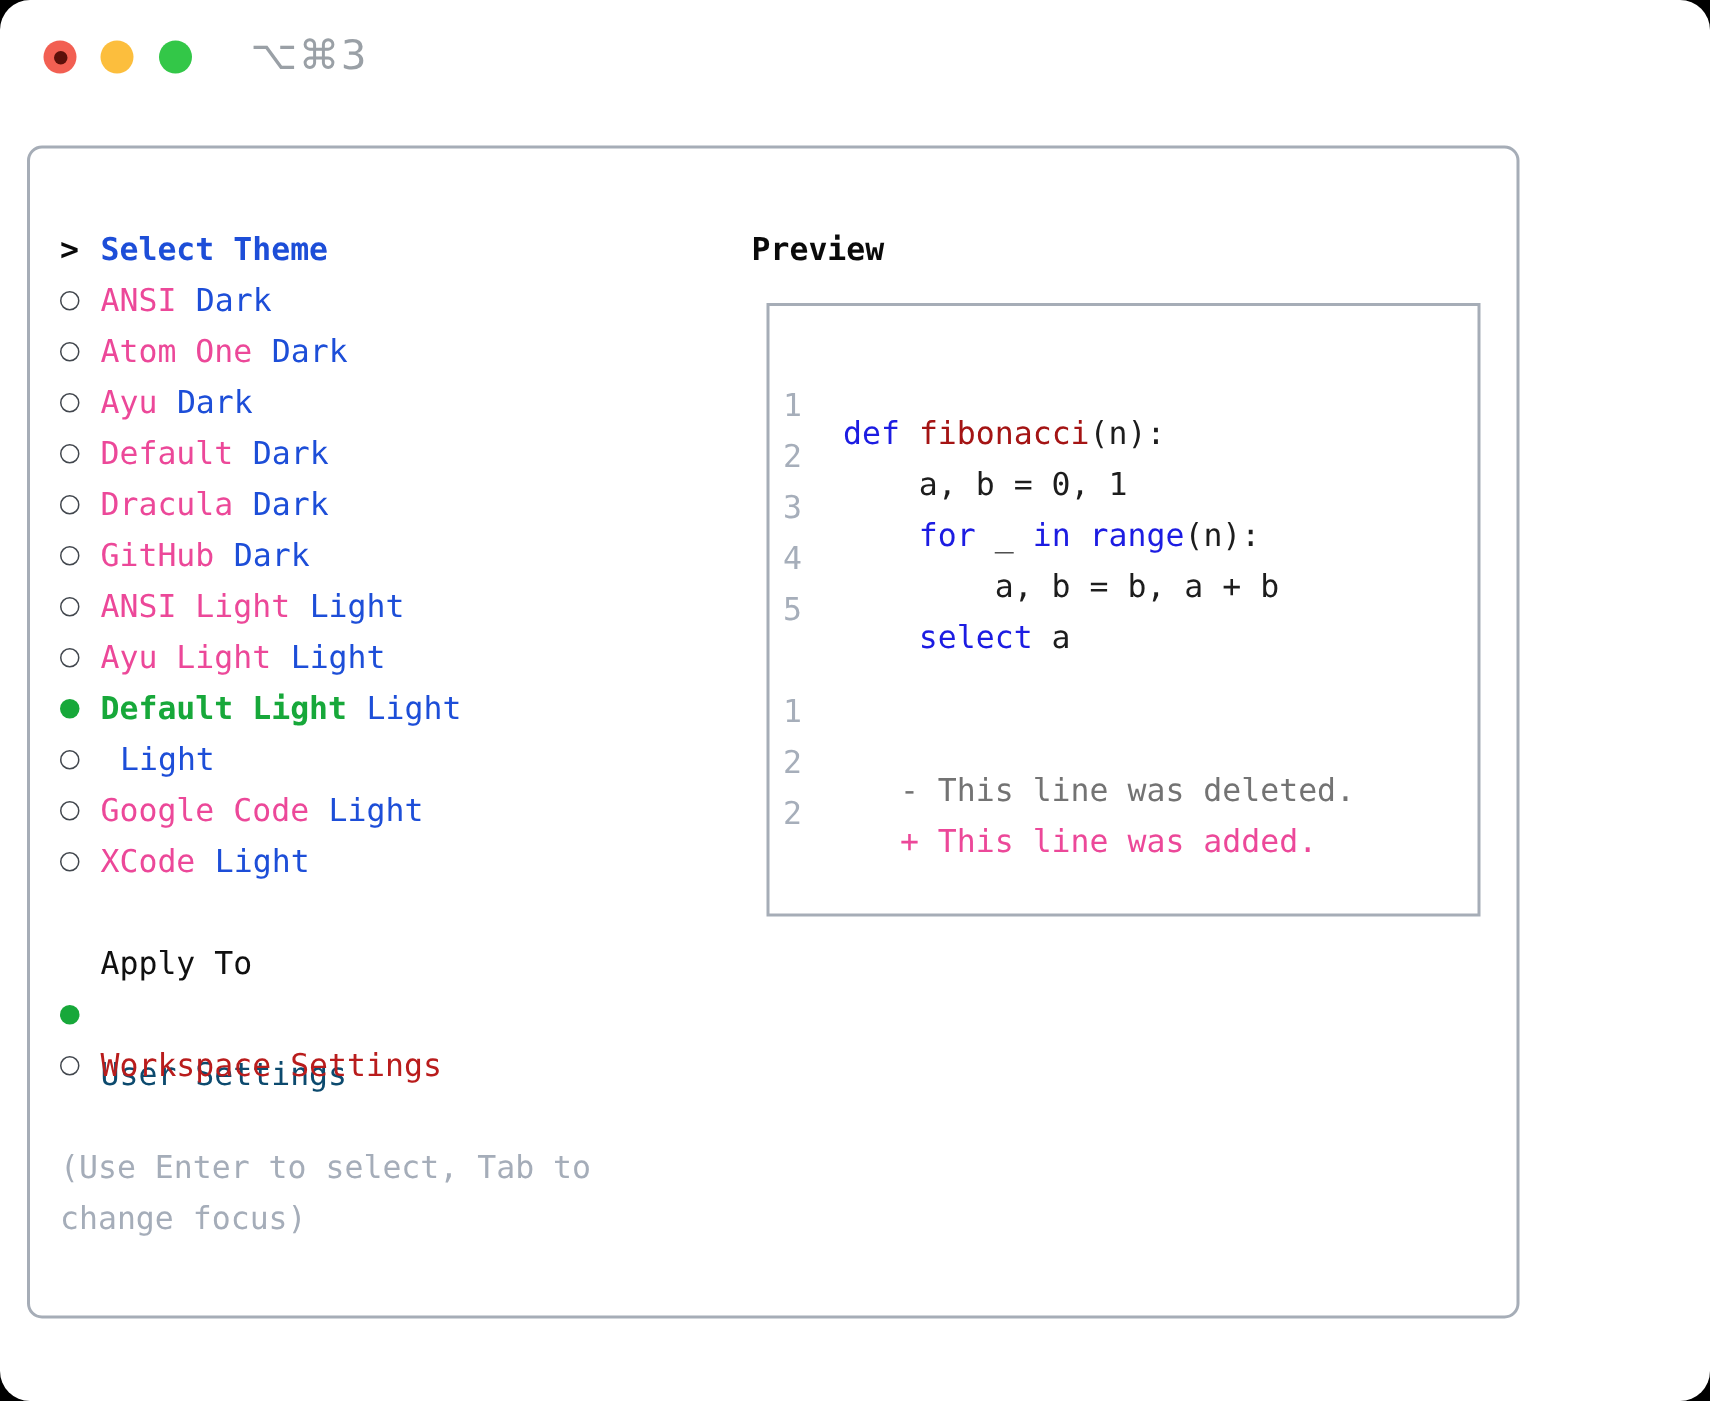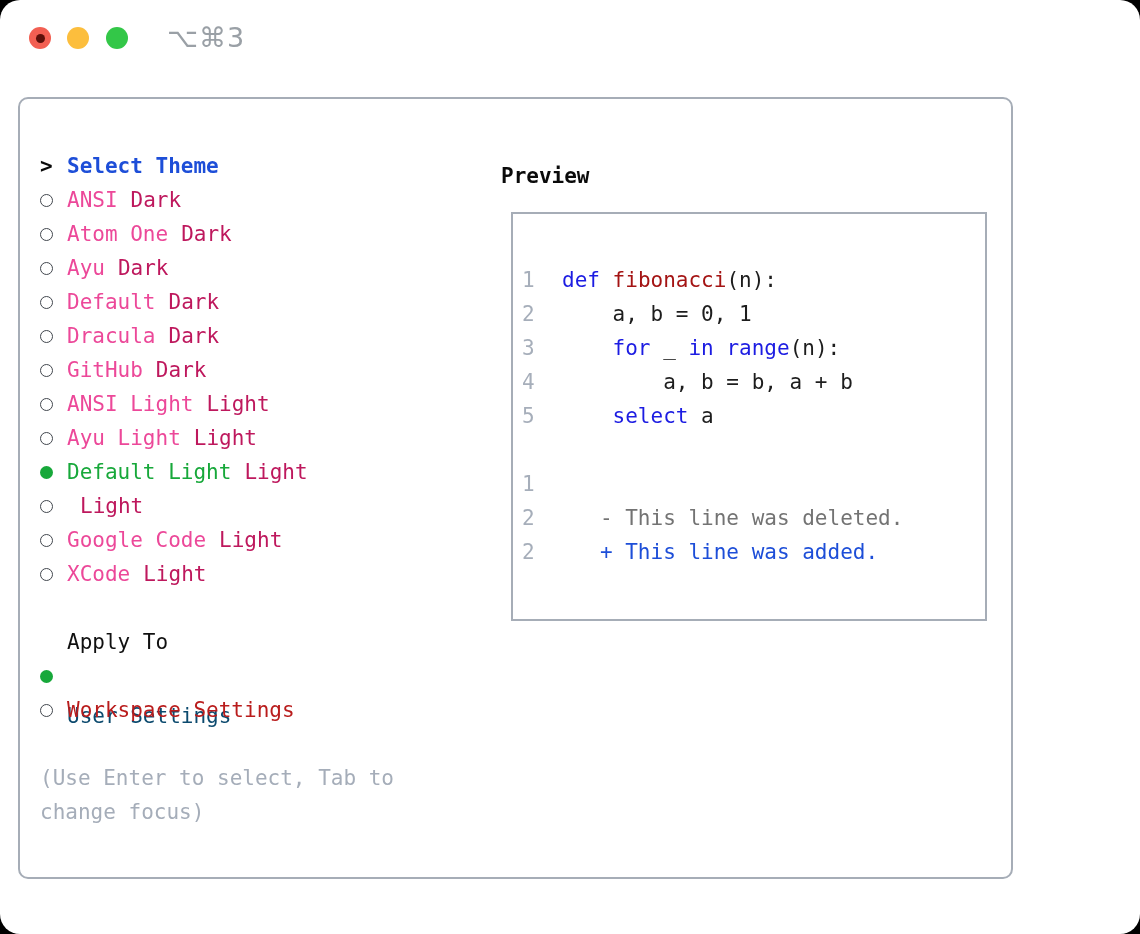--- a/index.html
+++ b/index.html
@@ -33,37 +33,37 @@
 
   
   .panel {
     position: absolute; left: 18px; top: 97px;
     width: 995px; height: 782px;
     border: 2px solid #a6adb7; border-radius: 10px;
     background: #fff;
   }
 
   .left-col { position: absolute; left: 20px; top: 50px; width: 420px; }
-  .right-col { position: absolute; left: 481px; top: 60px; width: 500px; }
+  .right-col { position: absolute; left: 481px; top: 50px; width: 500px; }
 
   .row { display: flex; height: 34px; line-height: 34px; font-size: 21px; }
   .row.blank { height: 34px; }
   .marker { width: 27px; flex: none; display: inline-flex; align-items: center; }
   .cursor-glyph { font-weight: bold; color: #0a0a0a; line-height: 34px; }
   .ring {
     width: 13px; height: 13px; border-radius: 50%;
     border: 1.5px solid #42474e; background: transparent;
   }
   .dot-sel { width: 13px; height: 13px; border-radius: 50%; background: #17a83a; }
 
   .heading { font-weight: bold; color: #1d4ed8; }
   .apply-heading { color: #101010; }
   .item-name { color: #ec4899; white-space: pre; }
-  .item-variant { color: #be185d; margin-left: 13px; white-space: pre; }
-  .theme-row.selected .item-name { color: #17a83a; }
+  .item-variant { color: #1d4ed8; margin-left: 13px; white-space: pre; }
+  .theme-row.selected .item-name { color: #17a83a; font-weight: bold; }
   .apply-row .item-name { color: #b91c1c; }
   .apply-row.selected .item-name { color: #0c4a6e; margin-top: 40px; }
 
   .hint {
     margin-top: 34px;
     font-size: 21px; line-height: 34px; color: #a5adb9;
     white-space: normal; word-wrap: break-word;
   }
 
   
@@ -71,27 +71,27 @@
   .preview-box {
     margin-top: 19px; margin-left: 10px;
     width: 476px; height: 409px;
     border: 2px solid #a6adb7;
     background: #fff;
     padding: 49px 0 0 9px;
     overflow: hidden;
   }
   .pline { display: flex; height: 34px; line-height: 34px; font-size: 21px; }
   .lnum { width: 40px; flex: none; color: #a6aeba; white-space: pre; }
-  .lcontent { white-space: pre; }
+  .lcontent { white-space: pre; margin-top: 19px; }
   .seg.plain { color: #1d1d1d; }
   .seg.kw { color: #1c1ce2; }
   .seg.fn { color: #a41414; }
   .seg.context { color: #8d939b; }
   .seg.deleted { color: #737373; }
-  .seg.added { color: #1d4ed8; }
+  .seg.added { color: #ec4899; }
 </style>
 </head>
 <body>
 
 <div class="window">
 
   <div class="titlebar">
     <span class="light red">
       <span class="inner-dot"></span>
     </span>

